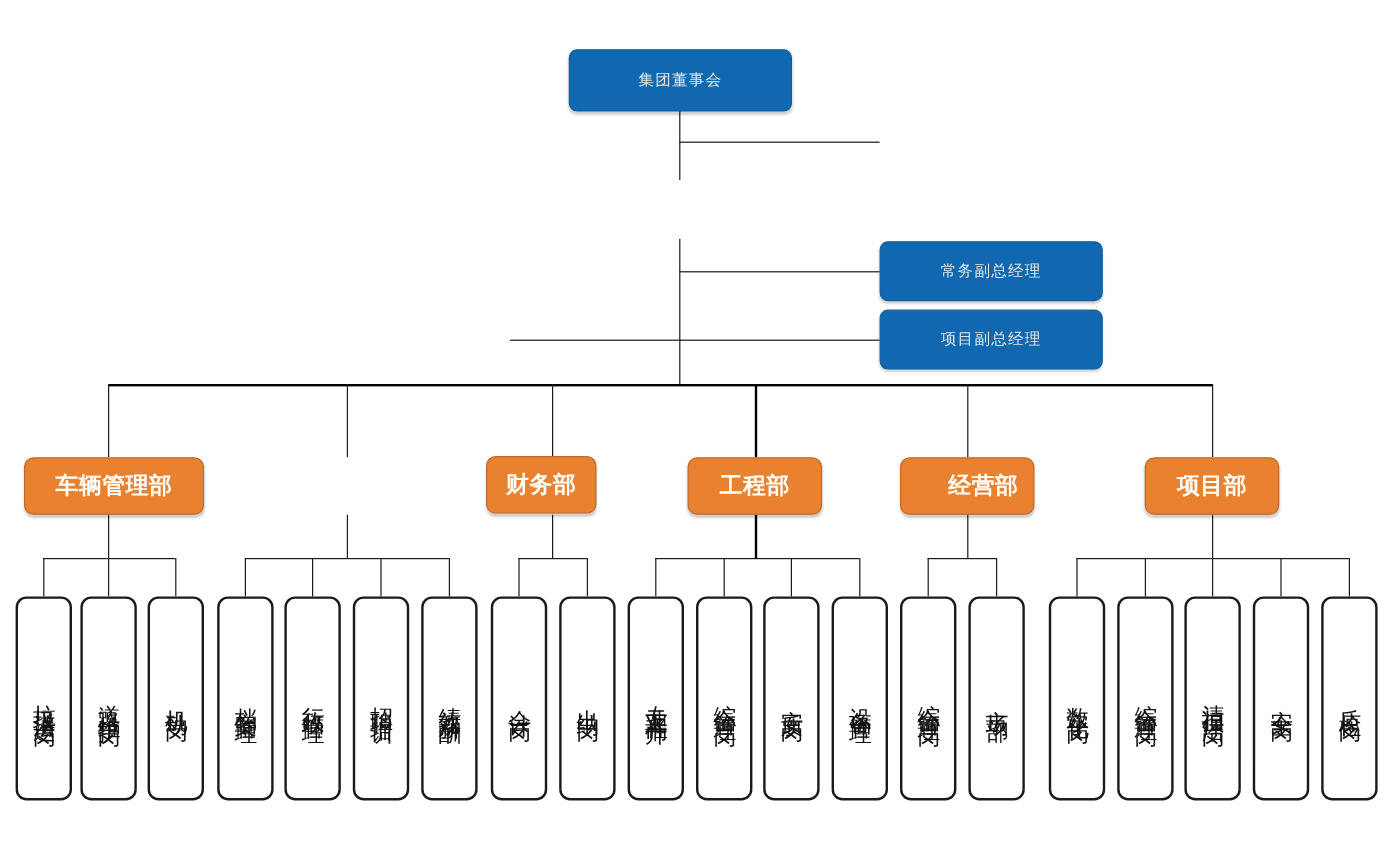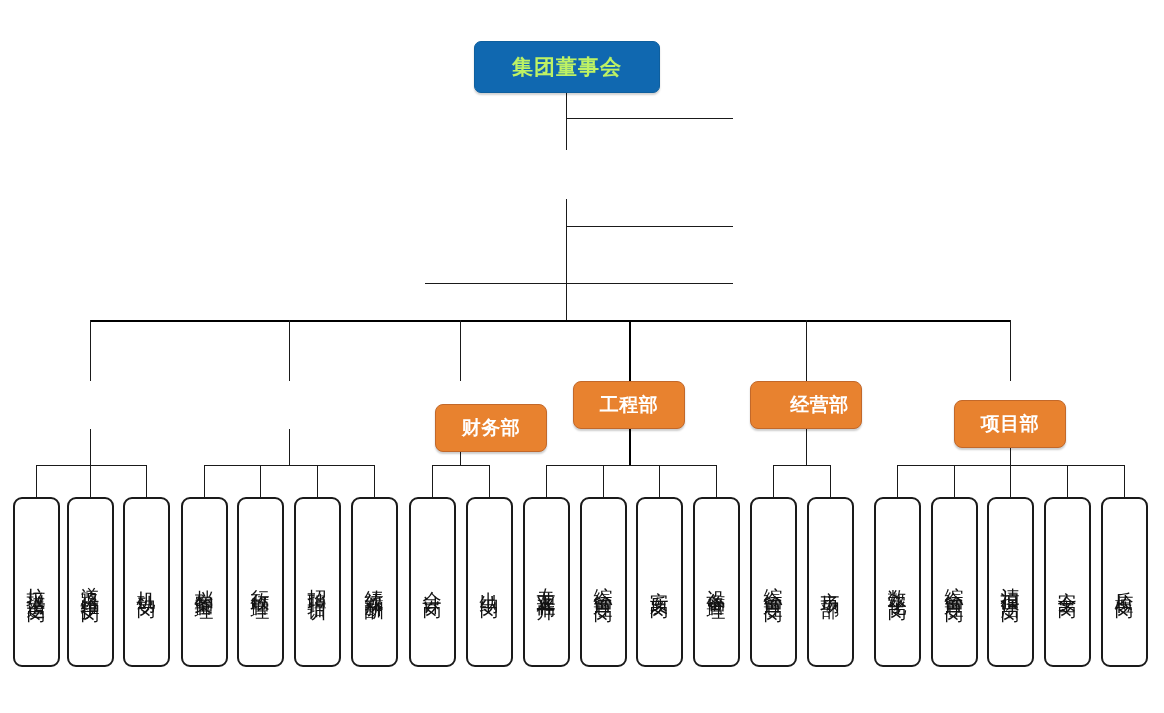--- a/index.html
+++ b/index.html
@@ -27,23 +27,23 @@
     align-items: center;
     justify-content: center;
     text-align: center;
     z-index: 5;
   }
 
   .node.blue {
     background: #1068B0;
     border: 1px solid #0E5F9E;
     border-radius: 7px;
-    color: #bef264;
-    font-size: 21px;
-    font-weight: bold;
+    color: #e5e5e5;
+    font-size: 13px;
+    font-weight: normal;
     letter-spacing: 1px;
     box-shadow: 0 2px 2px rgba(0,0,0,0.18);
   }
 
   .node.orange {
     background: #E8822F;
     border: 1px solid #C2682A;
     border-radius: 8px;
     color: #ffffff;
     font-size: 19px;
@@ -142,32 +142,35 @@
   <div class="ln v" style="left:897px; top:465px; height:32px;"></div>
   <div class="ln v" style="left:954px; top:465px; height:32px;"></div>
   <div class="ln v" style="left:1010px; top:465px; height:32px;"></div>
   <div class="ln v" style="left:1067px; top:465px; height:32px;"></div>
   <div class="ln v" style="left:1124px; top:465px; height:32px;"></div>
 
   <div class="node blue" style="left:474px; top:41px; width:186px; height:52px;">集团董事会</div>
 
 
 
+  <div class="node blue" style="left:733px; top:201px; width:186px; height:50px;">常务副总经理</div>
+
+  <div class="node blue" style="left:733px; top:258px; width:186px; height:50px;">项目副总经理</div>
 
 
+  <div class="node orange" style="left:20px; top:381px; width:150px; height:48px;">车辆管理部</div>
 
 
-
-  <div class="node orange" style="left:405px; top:404px; width:112px; height:48px;margin-left:30px;">财务部</div>
+  <div class="node orange" style="left:405px; top:380px; width:92px; height:48px;">财务部</div>
 
   <div class="node orange" style="left:573px; top:381px; width:112px; height:48px;">工程部</div>
 
   <div class="node orange" style="left:750px; top:381px; width:112px; height:48px;padding-left:27px;">经营部</div>
 
-  <div class="node orange" style="left:954px; top:381px; width:112px; height:48px;margin-top:19px;">项目部</div>
+  <div class="node orange" style="left:954px; top:381px; width:112px; height:48px;">项目部</div>
 
   <div class="node leaf" style="left:13px; top:497px; width:47px; height:170px;">垃圾清运岗</div>
   <div class="node leaf" style="left:67px; top:497px; width:47px; height:170px;">道路维护岗</div>
   <div class="node leaf" style="left:123px; top:497px; width:47px; height:170px;">机动岗</div>
 
   <div class="node leaf" style="left:181px; top:497px; width:47px; height:170px;">档案管理</div>
   <div class="node leaf" style="left:237px; top:497px; width:47px; height:170px;">行政管理</div>
   <div class="node leaf" style="left:294px; top:497px; width:47px; height:170px;">招聘培训</div>
   <div class="node leaf" style="left:351px; top:497px; width:47px; height:170px;">绩效薪酬</div>
 

